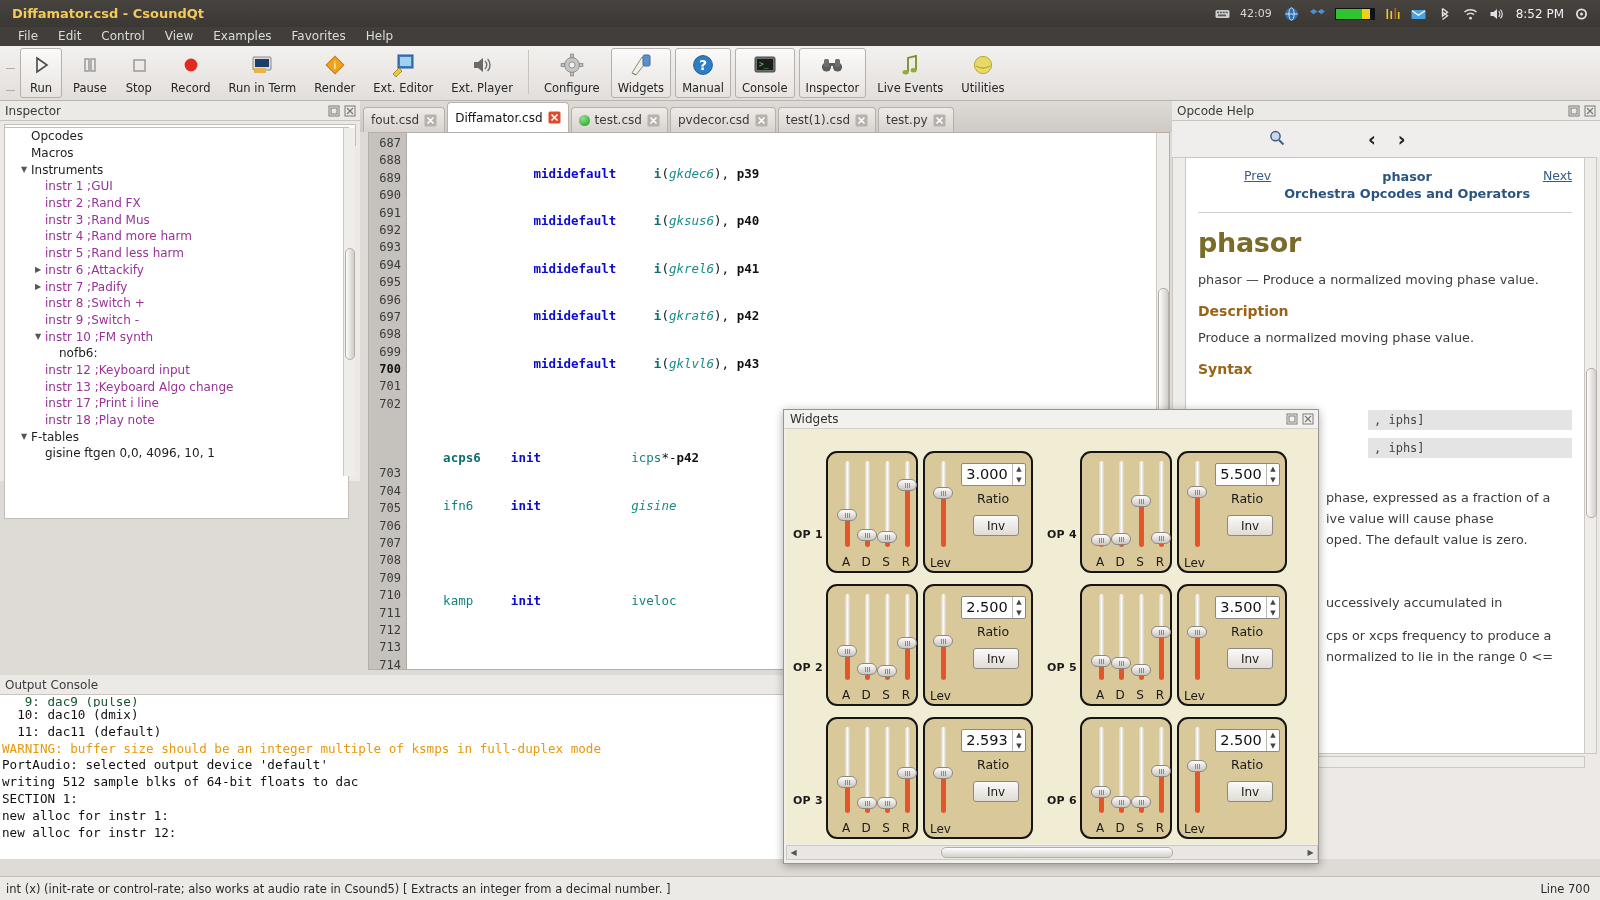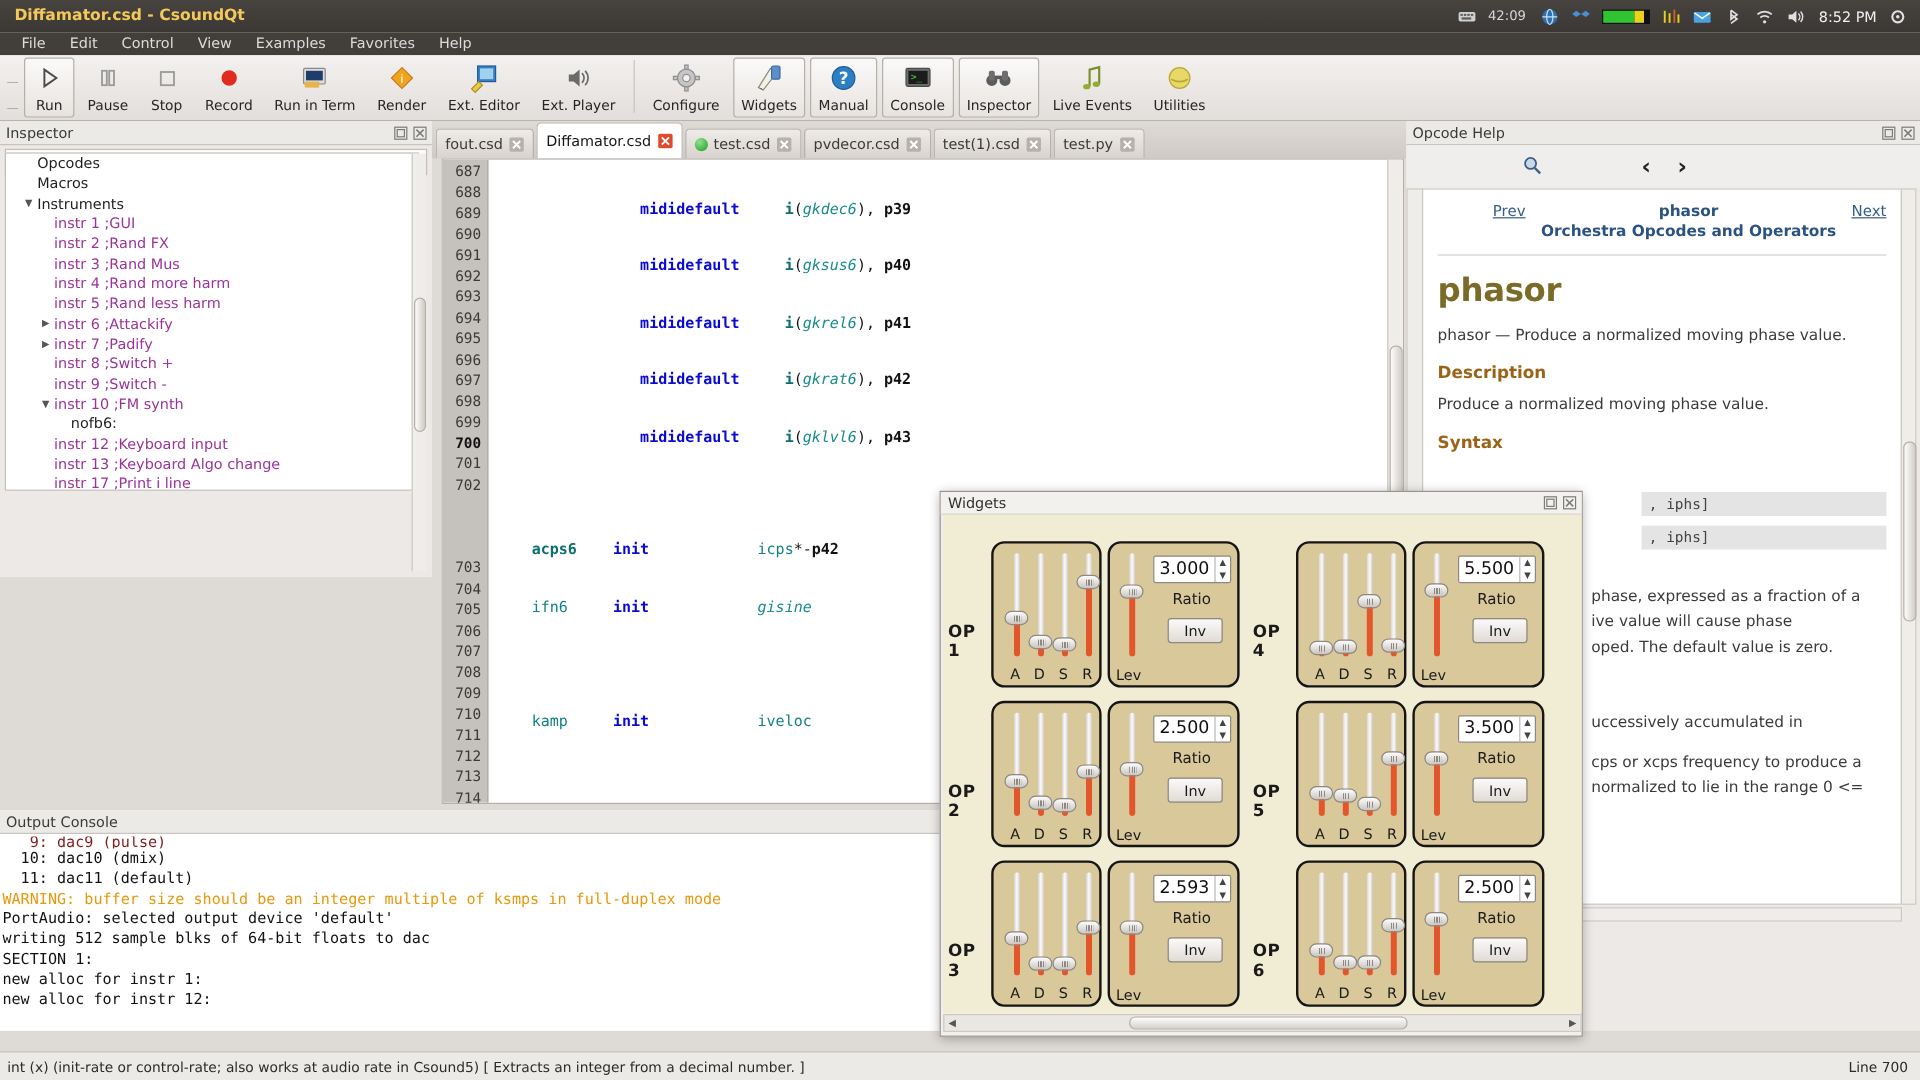--- a/index.html
+++ b/index.html
@@ -62,21 +62,21 @@
     font-size:12px; color:#3a3a3a; padding-left:5px;
   }
   .dock-title .dt-label { flex:1; }
   .dock-btn { width:12px; height:12px; margin-right:4px; opacity:.75; }
 
   
   .inspector { position:absolute; left:0; top:101px; width:360px; height:380px; background:#ece9e6; }
   .insp-head { height:22px; background:linear-gradient(to bottom,#fdfdfd,#eeebe8);
      border:1px solid #c3beb8; margin:3px 4px 0 4px; display:flex; align-items:center;
      padding-left:6px; font-size:12px; color:#2d2d2d;}
-  .insp-tree { position:absolute; top:26px; left:4px; width:345px; height:282px;
+  .insp-tree { position:absolute; top:26px; left:4px; width:345px; height:392px;
      background:#ffffff; border:1px solid #c3beb8; overflow:hidden; }
   .tnode { display:flex; align-items:center; height:16.7px; font-size:12px; white-space:nowrap; }
   .tw { width:14px; text-align:center; color:#555; font-size:8px; flex:none;}
   .tnode.lvl1 { padding-left:12px; }
   .tnode.lvl2 { padding-left:26px; }
   .tnode.lvl3 { padding-left:54px; }
   .tlabel.instr { color:#993399; }
   .tlabel.plain { color:#1d1d1d; }
   .insp-scroll { position:absolute; right:5px; top:27px; width:12px; height:348px; background:#efedea; border-left:1px solid #ccc7c1;}
   .insp-thumb { position:absolute; top:120px; left:1px; width:10px; height:112px; background:linear-gradient(to right,#fdfdfd,#cfcac4); border:1px solid #b3aea8; border-radius:5px;}
@@ -118,21 +118,21 @@
   .pln { color:#111; }
   .ed-vscroll { position:absolute; right:0; top:0; width:13px; height:536px; background:#efedea; border-left:1px solid #cdc8c2;}
   .ed-vthumb { position:absolute; top:155px; left:1px; width:11px; height:150px; background:linear-gradient(to right,#fdfdfd,#d2cdc7); border:1px solid #b3aea8; border-radius:5px;}
 
   
   .outconsole { position:absolute; left:0; top:675px; width:1172px; height:184px; background:#ece9e6; }
   .oc-body { position:absolute; top:20px; left:0; width:1172px; height:164px; background:#ffffff;
      font-family:"DejaVu Sans Mono",monospace; font-size:12.6px; color:#111; padding:2px 0 0 2px; overflow:hidden;}
   .oc-body .l { height:16.8px; line-height:16.8px; white-space:pre; }
   .oc-body .l.warn { color:#e8980c; }
-  .oc-body .l.clip { height:10px; line-height:10px; overflow:hidden; color:#7f1d1d; }
+  .oc-body .l.clip { height:10px; line-height:10px; overflow:hidden; color:#14532d; }
 
   
   .help { position:absolute; left:1172px; top:101px; width:428px; height:758px; background:#ece9e6; }
   .help-nav { position:absolute; top:20px; left:0; width:428px; height:36px; background:#f0eeec; display:flex; align-items:center;}
   .help-nav .mag { margin-left:96px; }
   .help-nav .arrows { margin-left:82px; display:flex; gap:22px; color:#222; font-size:19px; font-weight:bold;}
   .help-doc { position:absolute; top:56px; left:13px; width:400px; height:597px; background:#ffffff; border:1px solid #cbc6c0; overflow:hidden;}
   .hd-inner { padding:10px 12px 0 12px; }
   .hd-topnav { display:flex; align-items:flex-start; font-size:12.5px;margin-left:46px; }
   .hd-prev, .hd-next { color:#355d8a; text-decoration:underline; flex:none;}
@@ -152,21 +152,21 @@
      background:#f1efec; border:1px solid #999490; box-shadow:0 2px 9px rgba(0,0,0,.32); }
   .wwin-title { height:19px; background:#f3f1ee; display:flex; align-items:center;
      border-bottom:1px solid #d6d1cb; font-size:12px; color:#303030; padding-left:6px;}
   .wwin-canvas { position:absolute; top:19px; left:2px; width:532px; height:415px; background:#f1ecd4; overflow:hidden;}
   .wwin-hscroll { position:absolute; left:2px; bottom:3px; width:532px; height:15px; background:#eae7e3; border:1px solid #cdc8c2; display:flex; align-items:center;}
   .hs-arrow { width:13px; text-align:center; font-size:8px; color:#555;}
   .hs-track { flex:1; height:13px; position:relative;}
   .hs-thumb { position:absolute; left:28%; width:46%; top:1px; height:11px; background:linear-gradient(to bottom,#fdfdfd,#d6d1cb); border:1px solid #b3aea8; border-radius:5px;}
 
   .op-row { position:absolute; display:flex; align-items:center; }
-  .op-label { width:36px; font-size:14px; font-weight:bold; color:#1a1a1a; letter-spacing:.3px;margin-top:45px;}
+  .op-label { width:36px; font-size:11px; font-weight:bold; color:#1a1a1a; text-align:center; letter-spacing:.3px;margin-top:45px;}
   .adsr-box, .lev-box {
      border:2px solid #151515; border-radius:11px; background:#d9c89a; position:relative;
   }
   .adsr-box { width:92px; height:122px; }
   .lev-box { width:110px; height:122px; }
   .vsl { position:absolute; width:14px; height:86px; }
   .vsl .groove { position:absolute; left:5px; top:0; width:5px; height:86px;
      background:linear-gradient(to right,#d8d4cf,#fbfbfa,#cfcac4); border-radius:3px; }
   .vsl .fill { position:absolute; left:5px; width:5px; background:#e2562a; border-radius:3px;}
   .vsl .knob { position:absolute; left:-3px; width:20px; height:12px; border-radius:7px;

